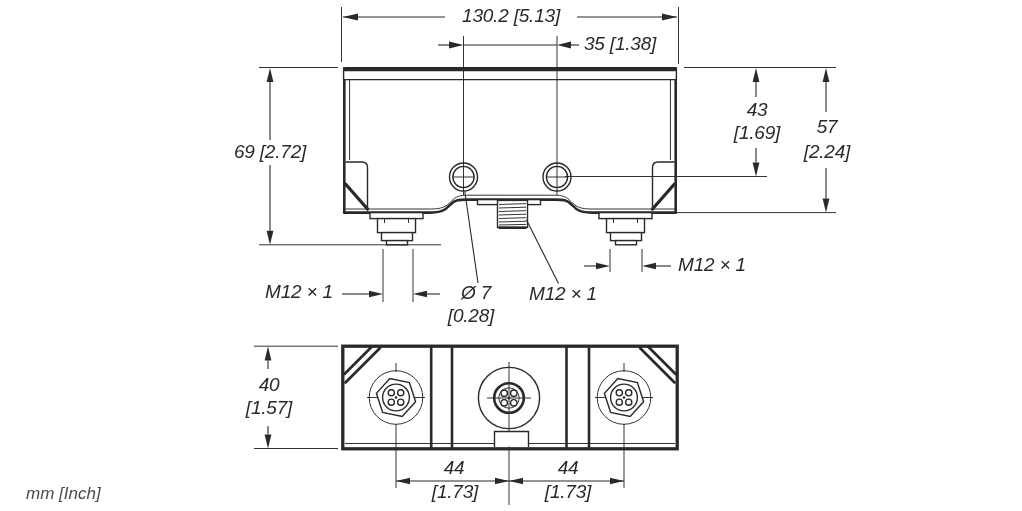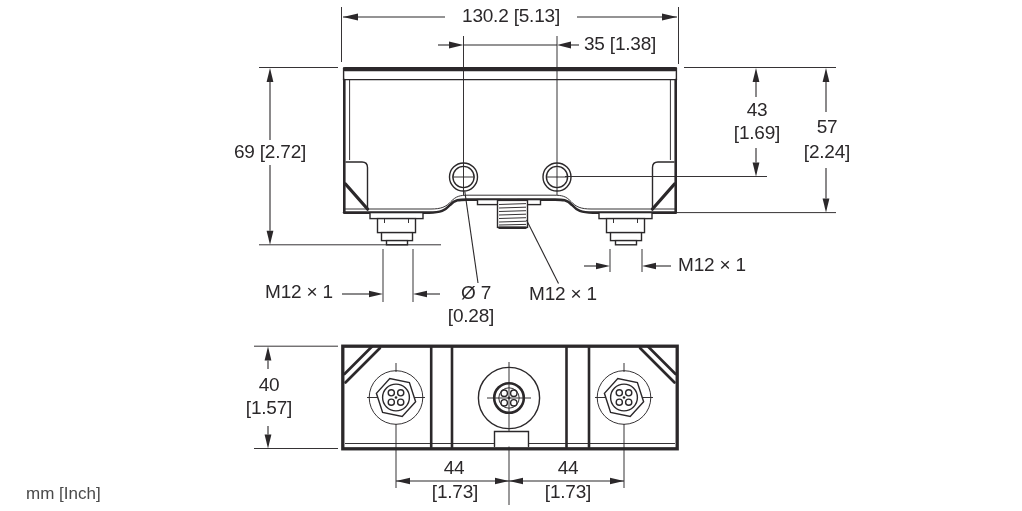--- a/index.html
+++ b/index.html
@@ -1,16 +1,16 @@
 <!DOCTYPE html>
 <html><head>
 <meta charset="utf-8">
 <style>
   html,body{margin:0;padding:0;background:#ffffff;}
-  .stage{position:relative;width:1022px;height:511px;background:#ffffff;overflow:hidden;}
+  .stage{position:relative;width:1022px;height:511px;background:#ffffff;overflow:hidden;font-style:italic;}
   svg{display:block;}
   .ln{stroke:#2b282a;fill:none;stroke-width:1.4;stroke-linecap:round;}
   .thin{stroke:#2b282a;fill:none;stroke-width:0.95;stroke-linecap:butt;}
   .dim{stroke:#2b282a;fill:none;stroke-width:1.1;stroke-linecap:butt;}
   .thick{stroke:#2b282a;fill:none;stroke-width:2.6;stroke-linecap:round;}
   .xthick{stroke:#2b282a;fill:none;stroke-width:3.3;stroke-linecap:round;}
   .arr{fill:#2b282a;stroke:none;}
   .wfill{fill:#ffffff;}
   text{font-family:"Liberation Sans","DejaVu Sans",sans-serif;font-size:19px;fill:#2b282a;letter-spacing:-0.2px;}
   text.units{font-size:17px;fill:#4a4a4a;letter-spacing:0;}

